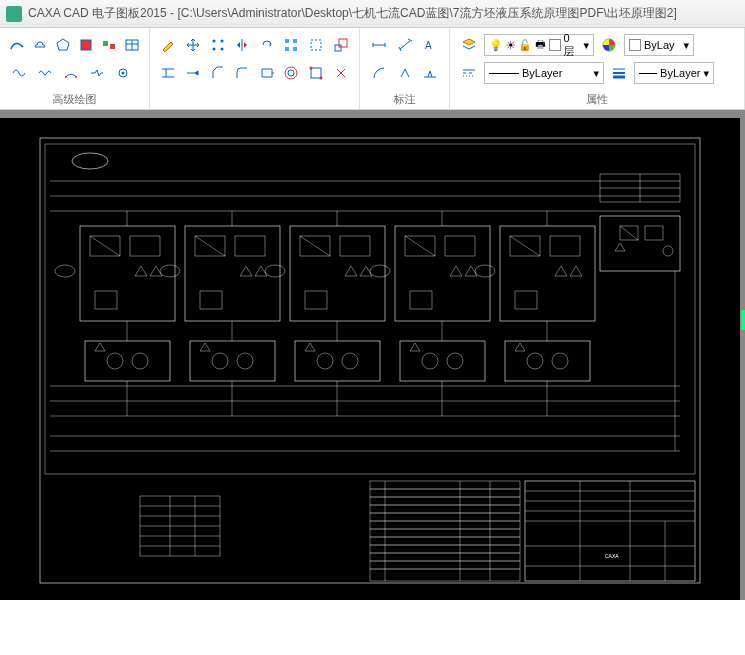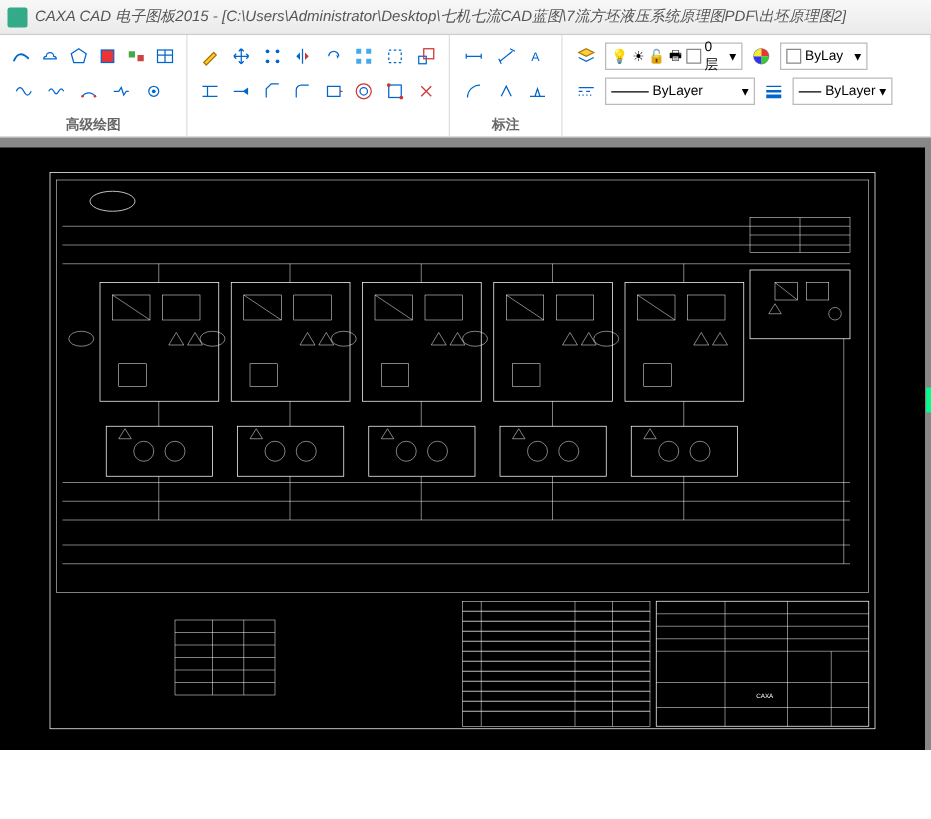--- a/index.html
+++ b/index.html
@@ -1,26 +1,26 @@
 <!DOCTYPE html>
 <html><head>
 <meta charset="utf-8">
 <style>
 * { margin: 0; padding: 0; box-sizing: border-box; }
 body { font-family: "Microsoft YaHei", Arial, sans-serif; font-size: 12px; background: #fff; width: 745px; height: 655px; overflow: hidden; }
 .titlebar { height: 28px; background: linear-gradient(#f8f8f8, #eaeaea); border-bottom: 1px solid #ccc; display: flex; align-items: center; padding: 0 6px; gap: 6px; }
 .app-icon { width: 16px; height: 16px; background: #3a8; border-radius: 2px; }
-.title-text { color: #555; font-size: 12px; white-space: nowrap; overflow: hidden; font-style: italic; }
+.title-text { color: #555; font-size: 12px; white-space: nowrap; overflow: hidden; }
 .ribbon { background: #fff; border-bottom: 1px solid #d0d0d0; display: flex; }
 .ribbon-group { border-right: 1px solid #e0e0e0; padding: 6px 8px 2px 8px; display: flex; flex-direction: column; }
 .ribbon-rows { display: flex; flex-direction: column; gap: 6px; }
 .ribbon-row { display: flex; gap: 4px; align-items: center; }
 .rbtn { width: 22px; height: 22px; border: 1px solid transparent; display: flex; align-items: center; justify-content: center; cursor: pointer; border-radius: 2px; }
 .rbtn svg { width: 16px; height: 16px; }
-.group-label { text-align: center; color: #666; font-size: 11px; margin-top: 6px; padding-top: 2px; font-weight: bold; }
+.group-label { text-align: center; color: #666; font-size: 11px; margin-top: 6px; padding-top: 2px; }
 .combo { height: 22px; border: 1px solid #bbb; background: #fff; display: flex; align-items: center; padding: 0 4px; gap: 3px; font-size: 11px; cursor: pointer; }
 .combo .arrow { margin-left: auto; }
 .swatch { width: 12px; height: 12px; border: 1px solid #888; }
 .canvas-area { position: relative; width: 745px; height: 490px; background: #888; }
 .canvas { position: absolute; left: 0; top: 8px; width: 740px; height: 482px; background: #000; }
 .drawing { position: absolute; left: 20px; top: 8px; right: 20px; bottom: 8px; }
 .wire { stroke: #fff; stroke-width: 0.6; fill: none; }
 .thin { stroke-width: 0.4; }
 .txt { fill: #fff; font-size: 5px; font-family: Arial; }
 .ruler-r { position: absolute; right: 0; top: 200px; width: 4px; height: 20px; background: #0f8; }
@@ -306,20 +306,21 @@
               <line x1="2" y1="12" x2="14" y2="12" stroke="#06c" stroke-width="3"></line>
             </svg>
           </div>
         <div class="combo" style="width:80px">
           <span style="width:20px;border-top:1px solid #000"></span>
           <span>ByLayer</span>
           <span class="arrow">▾</span>
         </div>
       </div>
     </div>
+    <div class="group-label">属性</div>
   </div>
 
 </div>
 
 <div class="canvas-area">
   <div class="canvas">
     <svg class="drawing" viewBox="0 0 700 466">
 
       <rect x="20" y="12" width="660" height="445" class="wire"></rect>
       <rect x="25" y="18" width="650" height="330" class="wire thin"></rect>

